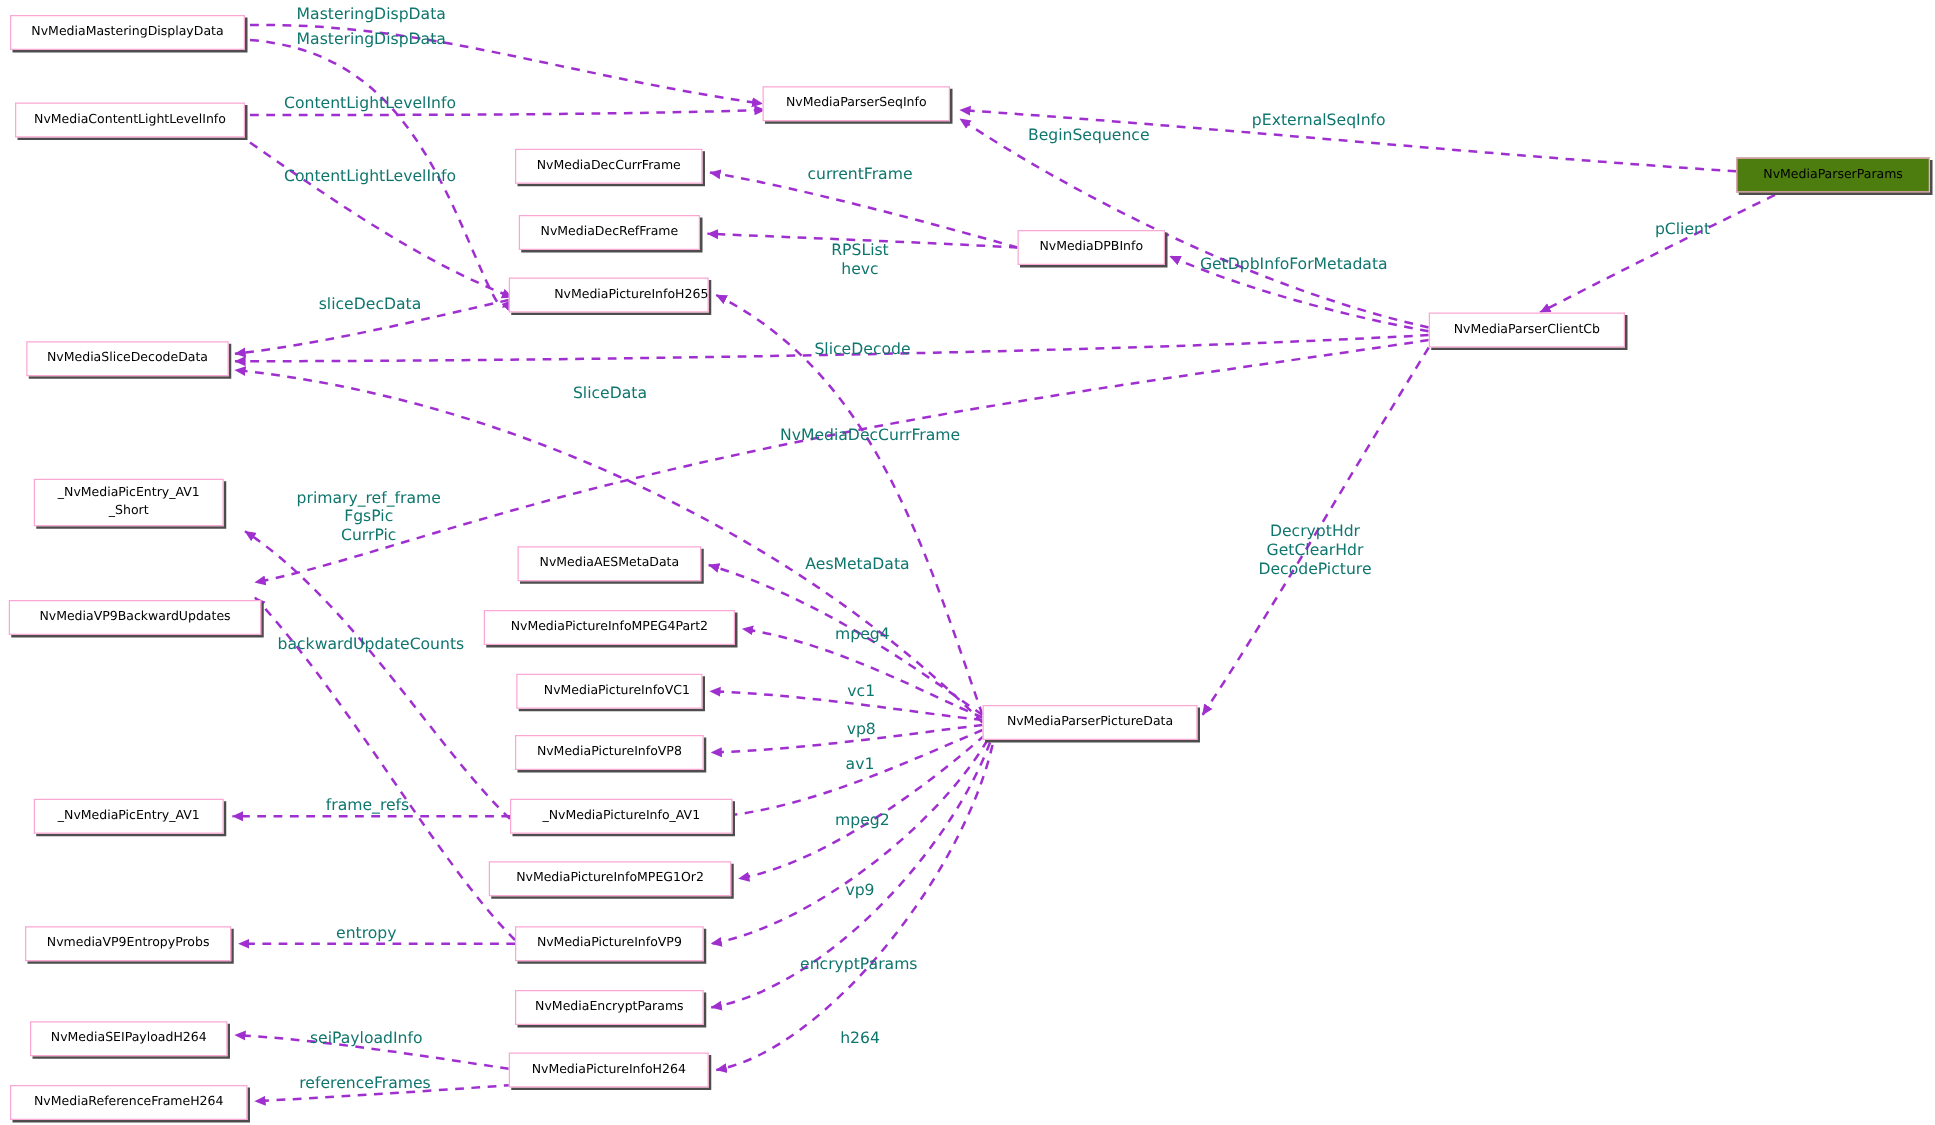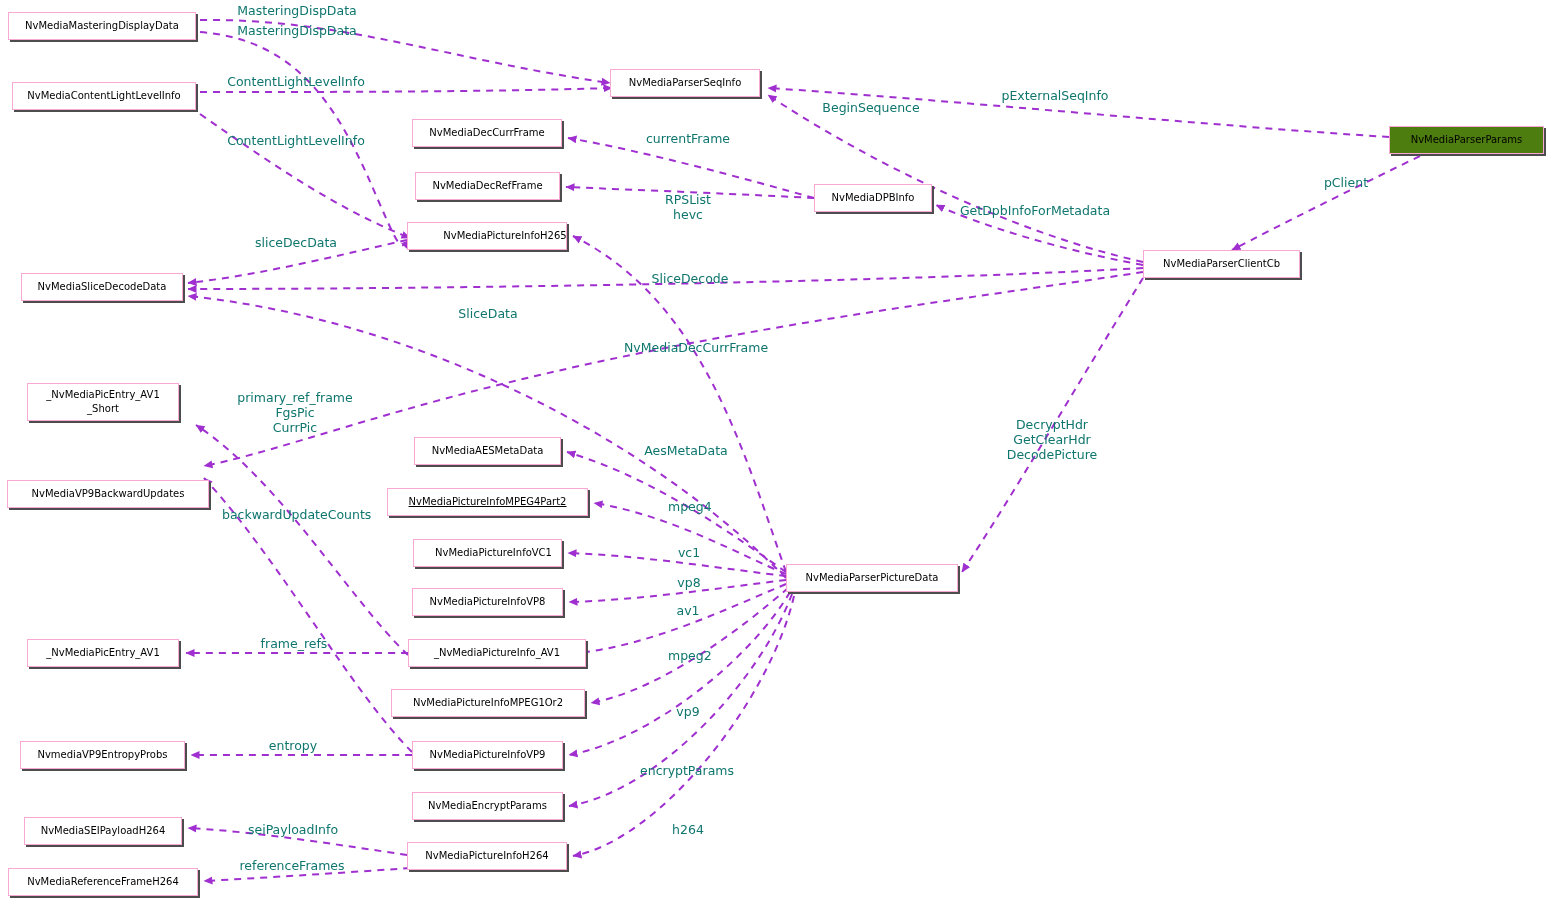--- a/index.html
+++ b/index.html
@@ -107,21 +107,21 @@
       <div class="node" style="left: 412px; top: 119px; width: 150px; height: 28px;">NvMediaDecCurrFrame</div>
       <div class="node" style="left: 415px; top: 172px; width: 145px; height: 28px;">NvMediaDecRefFrame</div>
       <div class="node" style="left: 814px; top: 184px; width: 118px; height: 28px;">NvMediaDPBInfo</div>
       <div class="node" style="left: 407px; top: 222px; width: 160px; height: 28px; padding-left: 36px;">NvMediaPictureInfoH265</div>
       <div class="node" style="left: 1143px; top: 250px; width: 157px; height: 28px;">NvMediaParserClientCb</div>
       <div class="node" style="left: 21px; top: 273px; width: 162px; height: 28px;">NvMediaSliceDecodeData</div>
       <div class="node" style="left: 27px; top: 383px; width: 152px; height: 38px;">_NvMediaPicEntry_AV1
 _Short</div>
       <div class="node" style="left: 7px; top: 480px; width: 202px; height: 28px;">NvMediaVP9BackwardUpdates</div>
       <div class="node" style="left: 414px; top: 437px; width: 147px; height: 28px;">NvMediaAESMetaData</div>
-      <div class="node" style="left: 387px; top: 488px; width: 201px; height: 28px; text-decoration: underline;">NvMediaPictureInfoMPEG4Part2</div>
+      <div class="node" style="left: 387px; top: 488px; width: 201px; height: 28px;">NvMediaPictureInfoMPEG4Part2</div>
       <div class="node" style="left: 413px; top: 539px; width: 149px; height: 28px; padding-left: 12px;">NvMediaPictureInfoVC1</div>
       <div class="node" style="left: 412px; top: 588px; width: 151px; height: 28px;">NvMediaPictureInfoVP8</div>
       <div class="node" style="left: 786px; top: 564px; width: 172px; height: 28px;">NvMediaParserPictureData</div>
       <div class="node" style="left: 27px; top: 639px; width: 152px; height: 28px;">_NvMediaPicEntry_AV1</div>
       <div class="node" style="left: 408px; top: 639px; width: 178px; height: 28px;">_NvMediaPictureInfo_AV1</div>
       <div class="node" style="left: 391px; top: 689px; width: 194px; height: 28px;">NvMediaPictureInfoMPEG1Or2</div>
       <div class="node" style="left: 20px; top: 741px; width: 165px; height: 28px;">NvmediaVP9EntropyProbs</div>
       <div class="node" style="left: 412px; top: 741px; width: 151px; height: 28px;">NvMediaPictureInfoVP9</div>
       <div class="node" style="left: 412px; top: 792px; width: 151px; height: 28px;">NvMediaEncryptParams</div>
       <div class="node" style="left: 24px; top: 817px; width: 158px; height: 28px;">NvMediaSEIPayloadH264</div>

